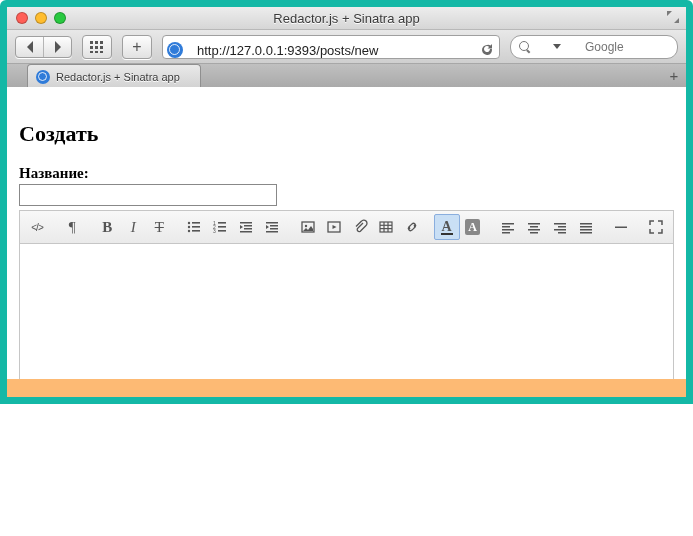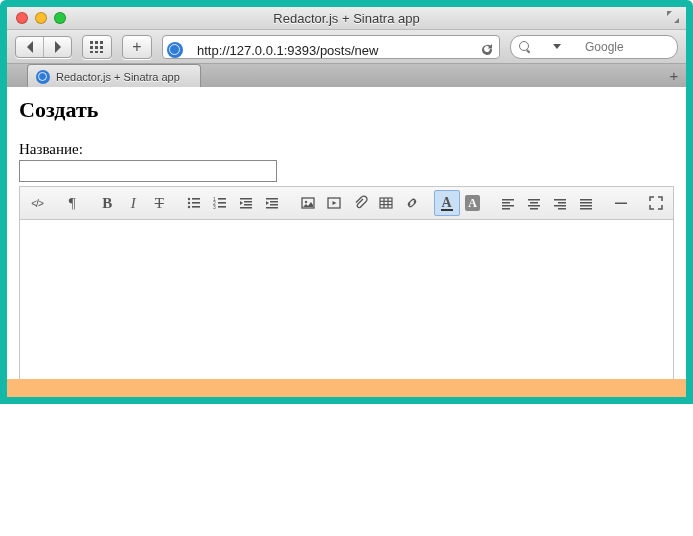--- a/index.html
+++ b/index.html
@@ -31,22 +31,22 @@
   .mag::after{content:"";position:absolute;left:8px;top:8px;width:4px;height:1.5px;background:#777;transform:rotate(45deg);transform-origin:left center;}
   .tri{width:0;height:0;border-left:4px solid transparent;border-right:4px solid transparent;border-top:5px solid #555;}
   
   .tabstrip{height:24px;background:linear-gradient(#c0c0c0,#a9a9a9);border-bottom:1px solid #808080;display:flex;align-items:flex-end;position:relative;}
   .tab{margin-left:20px;height:23px;padding:0 20px 0 28px;background:linear-gradient(#e9e9e9,#d2d2d2);border:1px solid #8f8f8f;border-bottom:none;border-radius:4px 4px 0 0;display:flex;align-items:center;font-size:11px;color:#3b3b3b;position:relative;text-shadow:0 1px 0 #fff;}
   .tab .globe{width:14px;height:14px;position:absolute;left:8px;}
   .addtab{position:absolute;right:4px;top:4px;width:16px;height:16px;color:#555;font-size:15px;text-align:center;line-height:15px;}
   
   .content{position:absolute;top:80px;left:0;right:0;bottom:18px;background:#fff;overflow:hidden;}
   .page{padding:10px 12px;font-family:"Times New Roman",Times,serif;}
-  h2.pgtitle{font-size:22px;font-weight:bold;margin:0 0 18px;}
-  .fldlabel{font-size:15px;font-weight:normal;margin:0 0 2px;}
+  h2.pgtitle{font-size:22px;font-weight:bold;margin:24px 0 18px;}
+  .fldlabel{font-size:15px;font-weight:bold;margin:0 0 2px;}
   .txtinput{width:250px;height:18px;border:1px solid #888;padding:1px 3px;font-size:13px;}
   
   .redactor{margin-top:4px;border:1px solid #c6c6c6;border-bottom:none;}
   .rtoolbar{height:32px;background:linear-gradient(#f8f8f8,#eaeaea);border-bottom:1px solid #c6c6c6;display:flex;align-items:center;padding:0 4px;font-family:"Lucida Grande",Arial,sans-serif;}
   .rgroup{display:flex;}
   .rbtn{width:26px;height:26px;display:flex;align-items:center;justify-content:center;color:#555;cursor:pointer;font-size:13px;position:relative;}
   .rbtn.active{background:#c9dff5;border:1px solid #8aaede;border-radius:2px;box-sizing:border-box;}
   .rsep{width:18px;}
   .rcontent{height:265px;background:#fff;border-bottom:1px solid #c6c6c6;position:relative;}
   .rhandle{position:absolute;left:50%;bottom:-1px;transform:translateX(-50%);width:40px;height:3px;border-top:1px solid #c6c6c6;border-bottom:1px solid #c6c6c6;}

